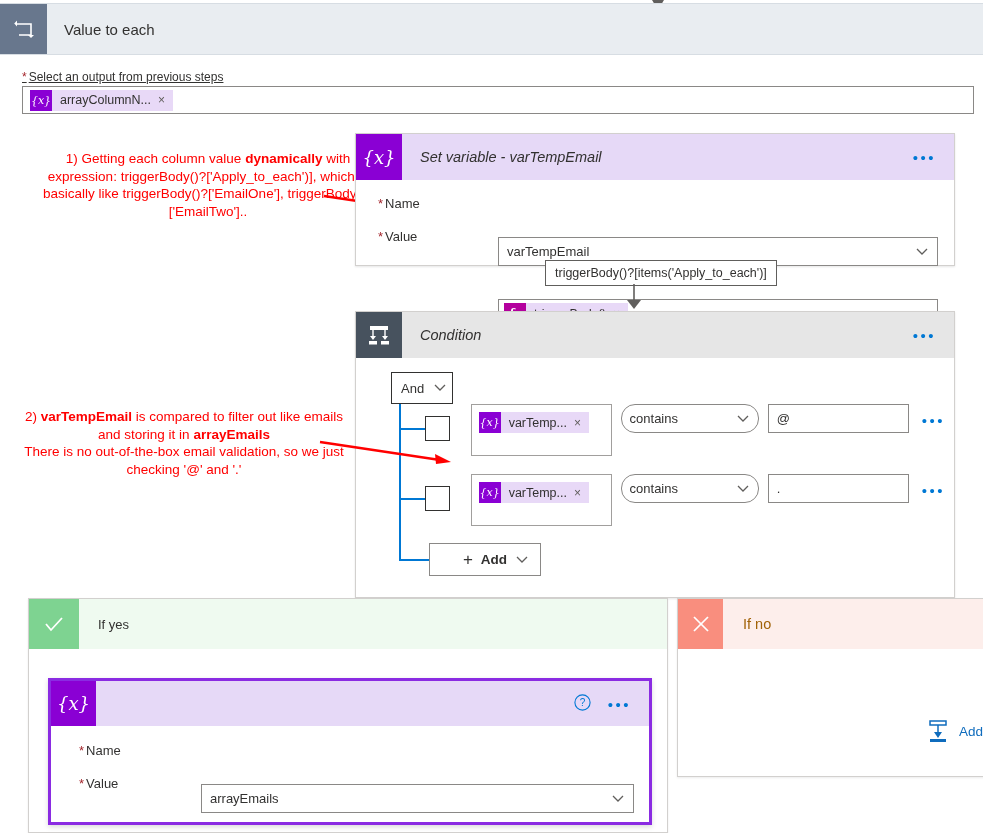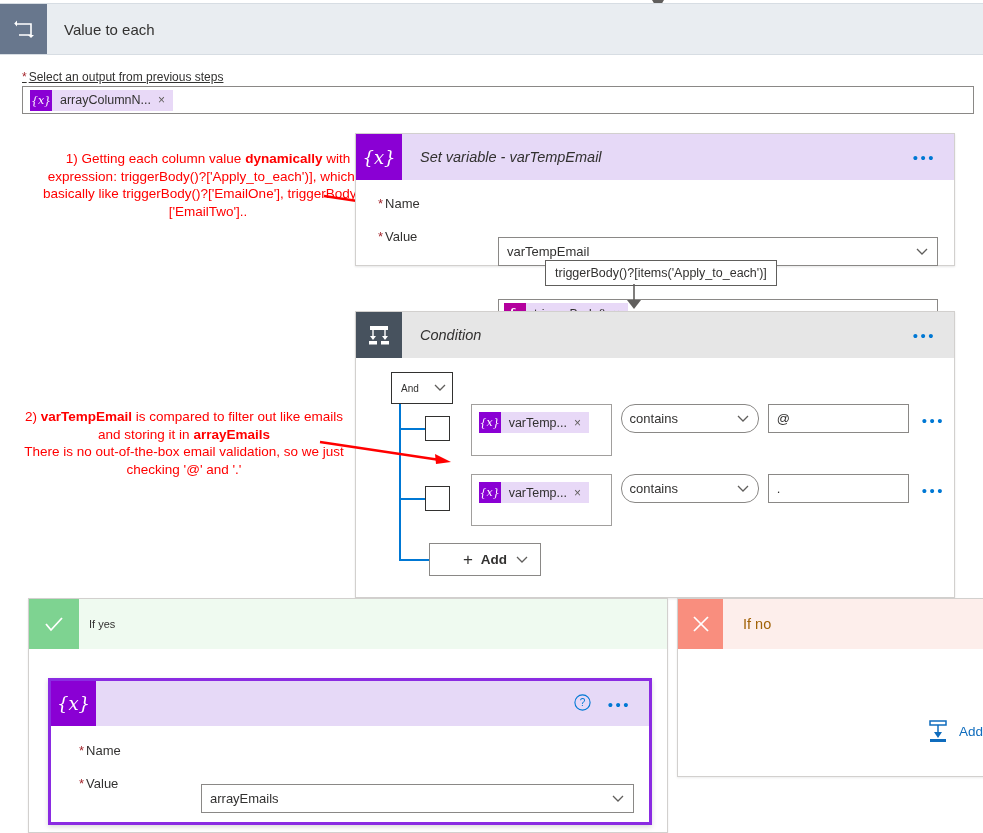--- a/index.html
+++ b/index.html
@@ -76,21 +76,21 @@
   }
   #tooltipArrow{left:622px;top:284px;}
 
   
   #conditionCard{left:355px;top:311px;width:600px;height:287px;}
   #condHead{background:#e6e6e6;}
   #condHead .hIcon{background:#47525e;}
 
   #andBox{
     left:35px;top:60px;width:62px;height:32px;background:#fff;border:1px solid #323130;
-    box-sizing:border-box;display:flex;align-items:center;padding-left:9px;font-size:10px;
+    box-sizing:border-box;display:flex;align-items:center;padding-left:9px;font-size:13px;
   }
   #andBox .chev{right:6px;}
 
   .condRow{position:absolute;}
   .condCheck{width:25px;height:25px;border:1px solid #323130;background:#fff;box-sizing:border-box;cursor:pointer;}
   .condOperandBox{
     width:143px;height:52px;background:#fff;border:1px solid #a19f9d;box-sizing:border-box;
     display:flex;align-items:flex-start;padding:7px 0 0 7px;
   }
   .condOpBox{width:140px;border-radius:14px;}
@@ -105,21 +105,21 @@
   #addBtn .chev{right:12px;}
 
   
   .bline{background:#0078d4;position:absolute;}
 
   
   #ifYesPanel{left:28px;top:598px;width:640px;height:235px;background:#fff;
               border:1px solid #d2d0ce;box-sizing:border-box;box-shadow:0 1px 2px rgba(0,0,0,.08);}
   #ifYesHead{height:50px;background:#effaf0;display:flex;align-items:center;}
   #ifYesHead .hIcon{width:50px;height:50px;background:#7ed391;display:flex;align-items:center;justify-content:center;flex:0 0 auto;}
-  #ifYesHead .hTitle{margin-left:10px;font-size:11px;color:#323130;}
+  #ifYesHead .hTitle{margin-left:19px;font-size:13px;color:#323130;}
 
   #ifNoPanel{left:677px;top:598px;width:320px;height:179px;background:#fff;
              border:1px solid #d2d0ce;box-sizing:border-box;box-shadow:0 1px 2px rgba(0,0,0,.08);}
   #ifNoHead{height:50px;background:#fdeeeb;display:flex;align-items:center;}
   #ifNoHead .hIcon{width:45px;height:50px;background:#f98e7e;display:flex;align-items:center;justify-content:center;flex:0 0 auto;}
   #ifNoHead .hTitle{margin-left:20px;font-size:14.5px;color:#a16207;}
 
   #addActionLink{left:248px;top:120px;display:flex;align-items:center;color:#0f6cbd;font-size:13.5px;cursor:pointer;}
   #addActionLink .lbl{margin-left:9px;}
 

